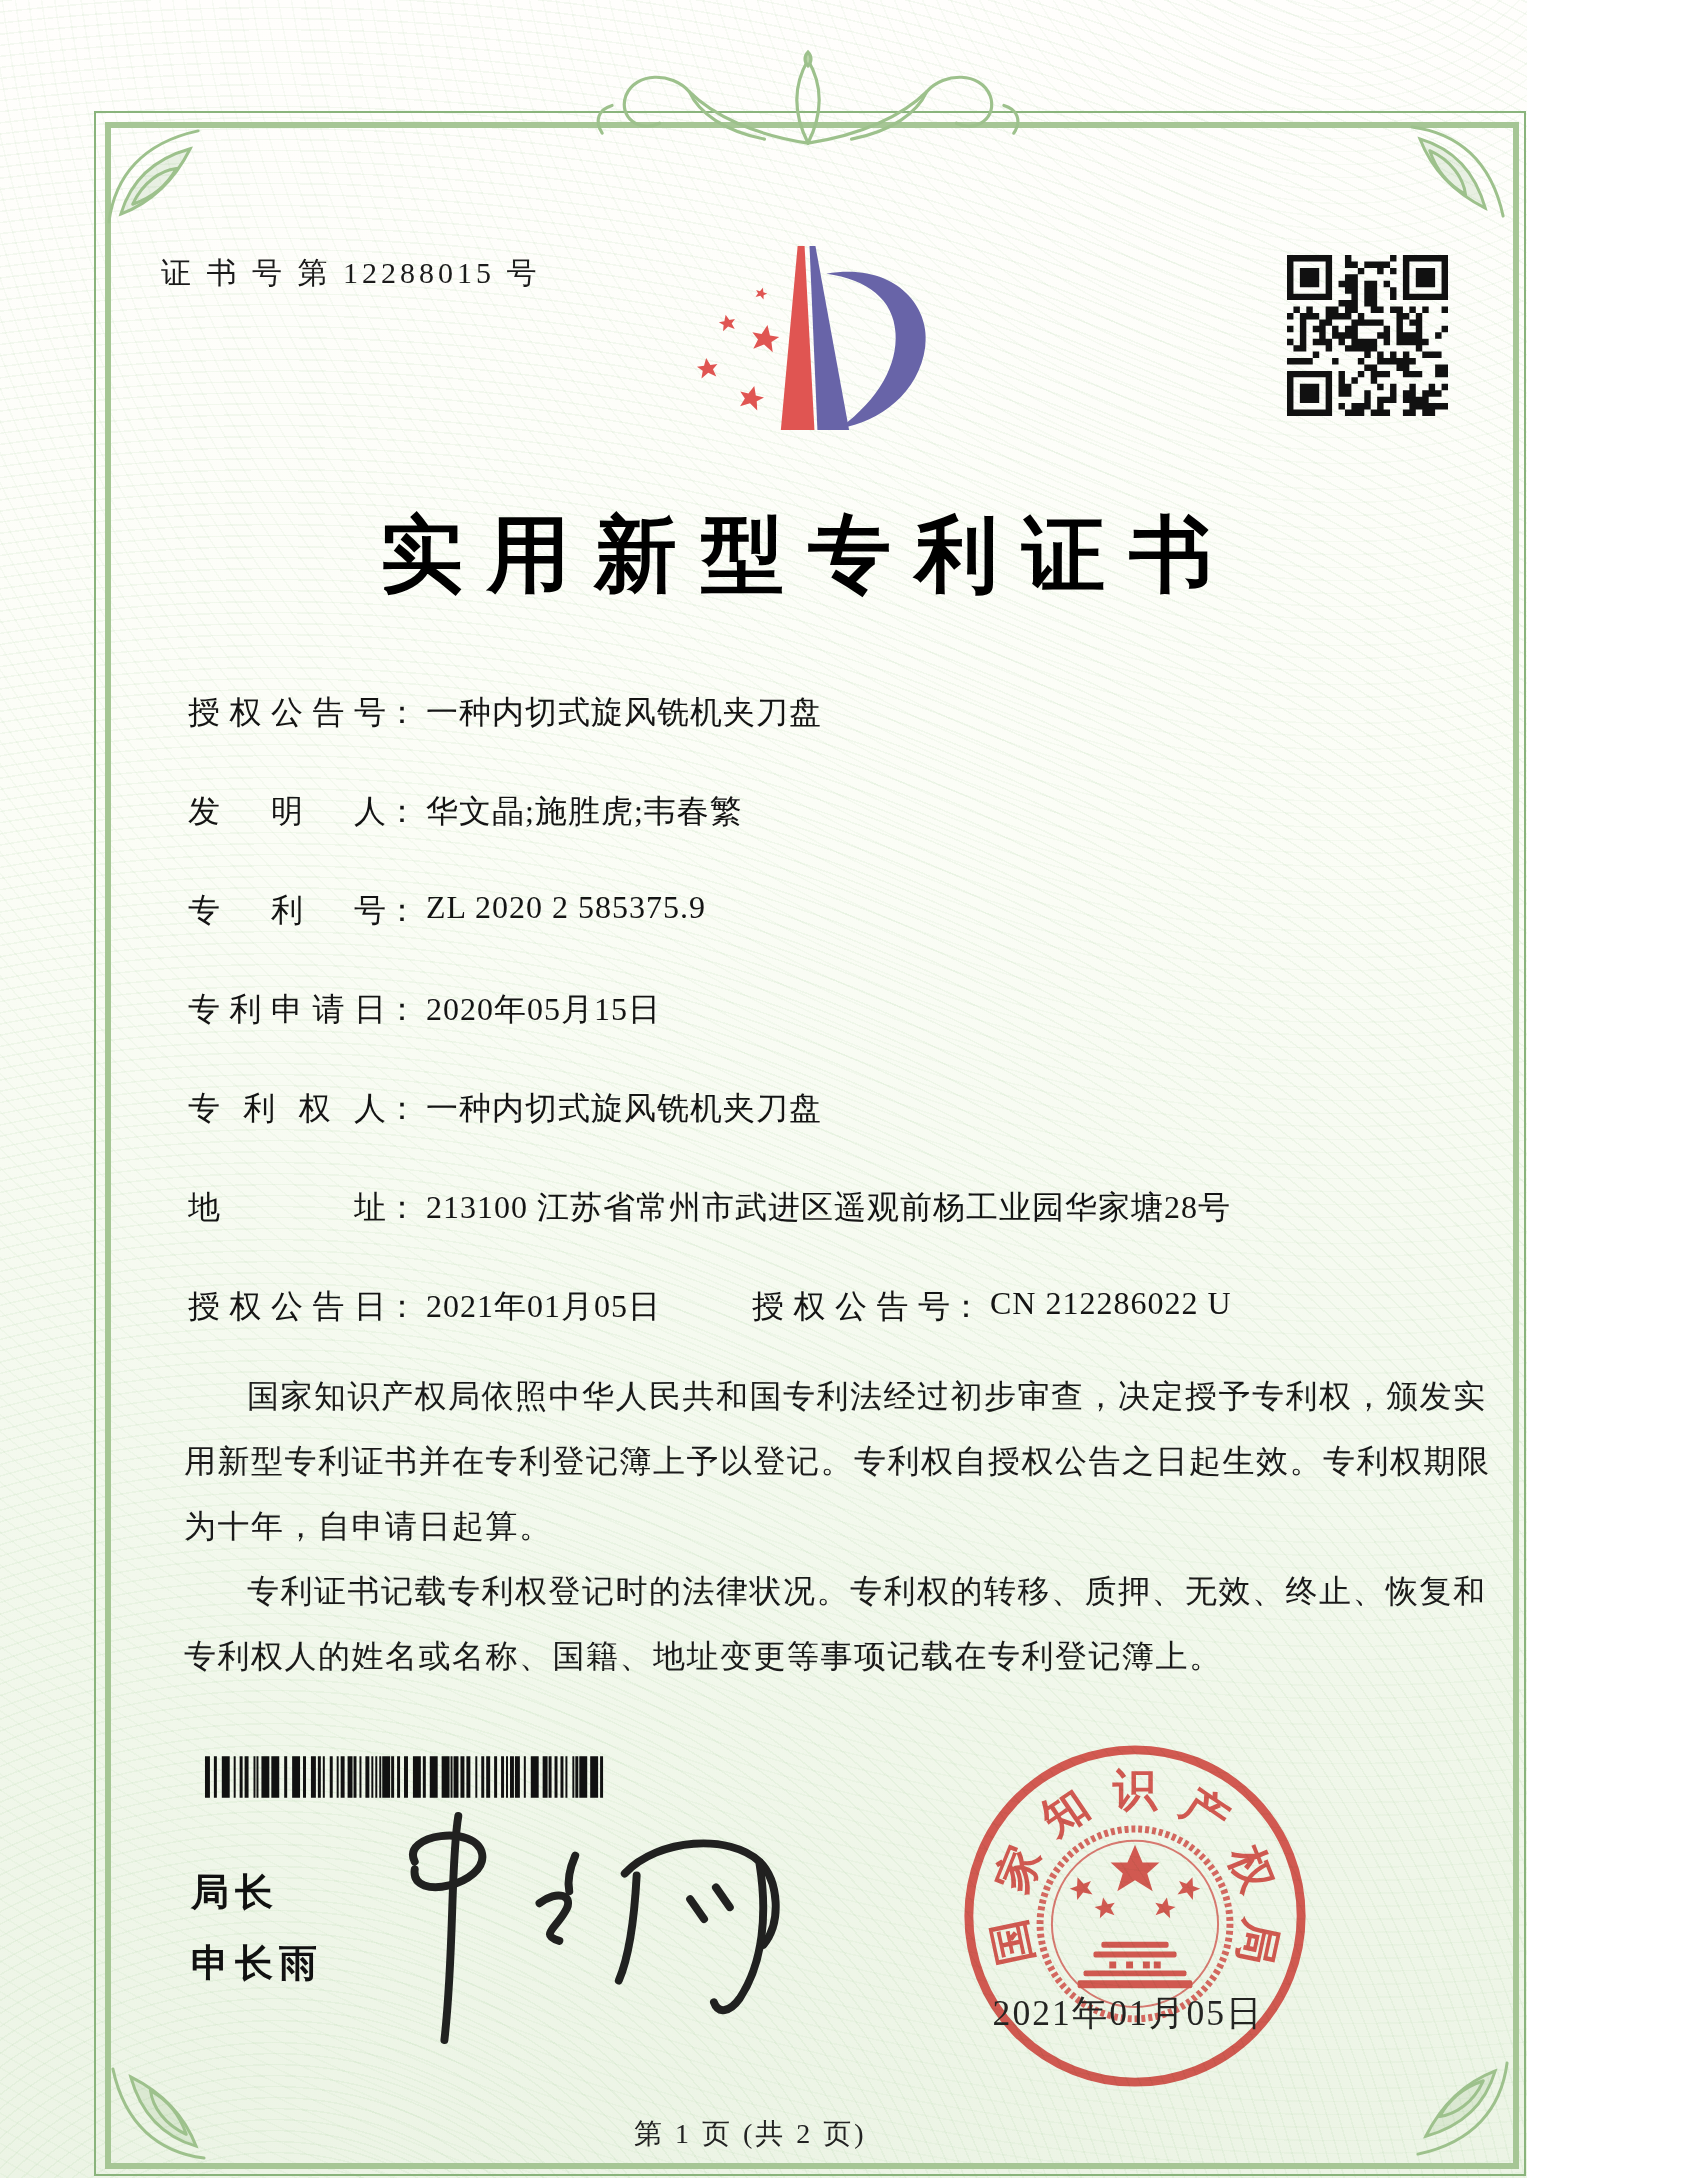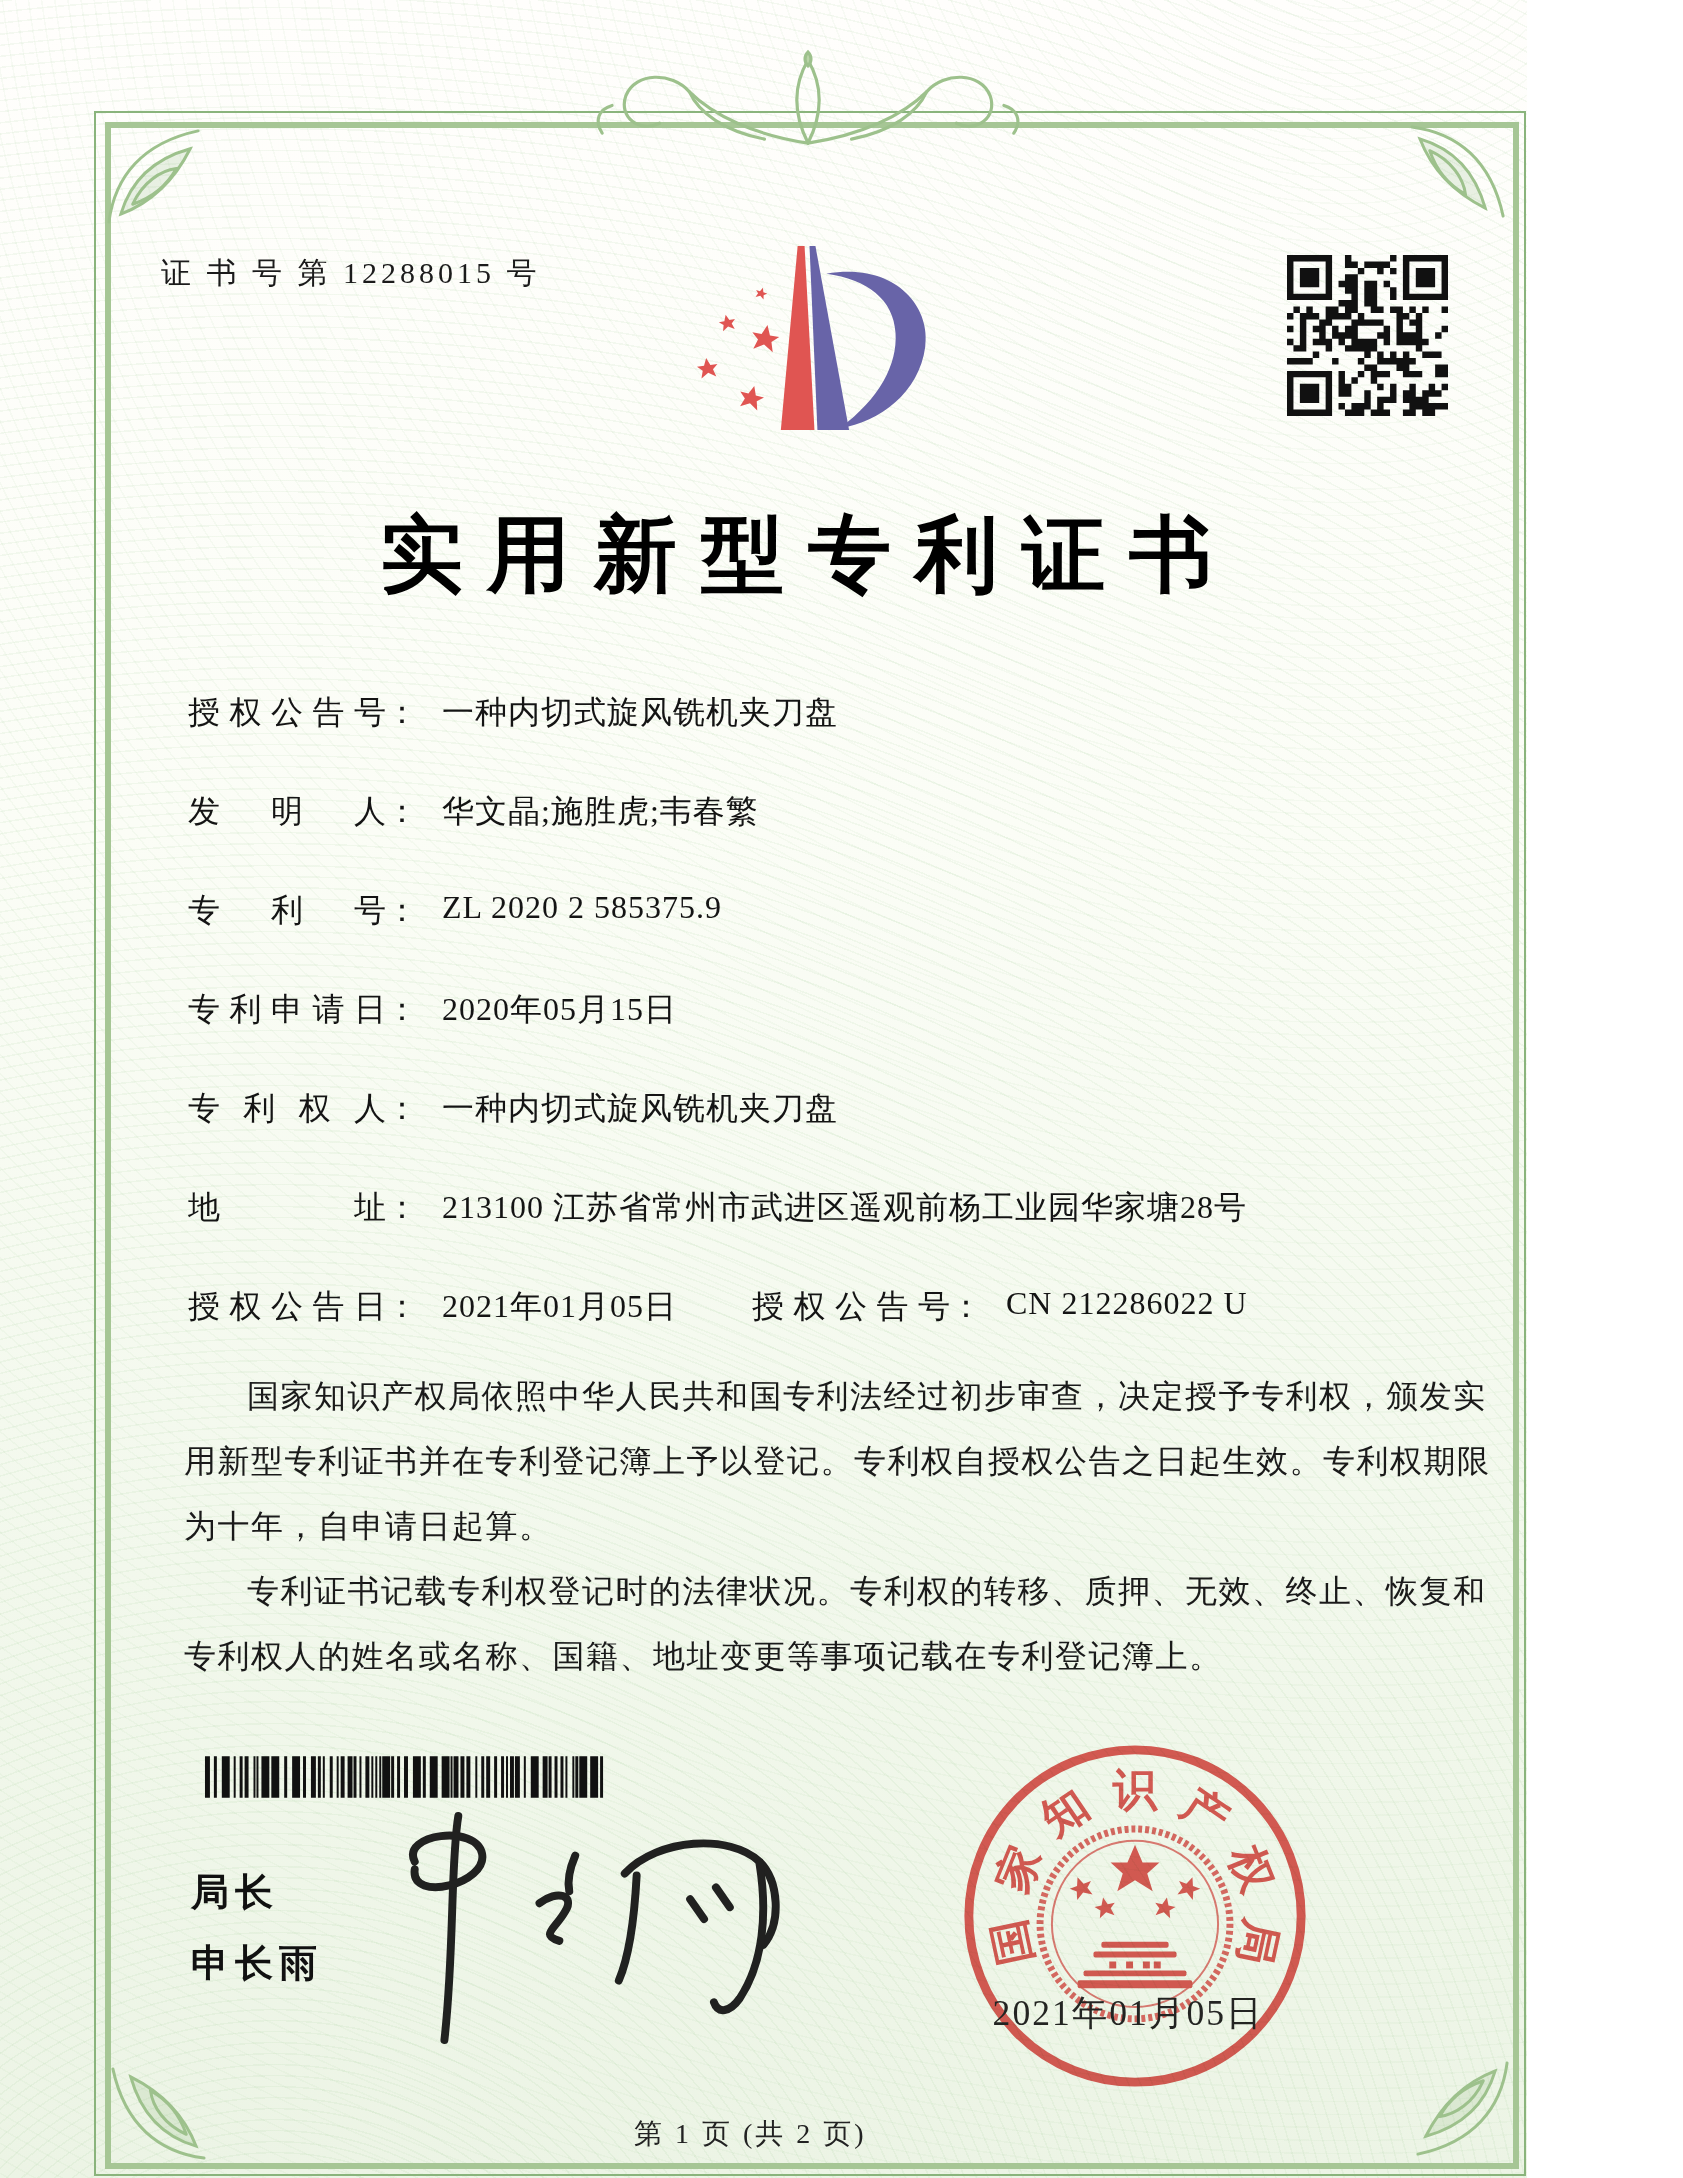--- a/index.html
+++ b/index.html
@@ -13,21 +13,21 @@
   }
   .frame-outer{position:absolute;left:94px;top:111px;width:1428px;height:2061px;border:2px solid #8ab47c;}
   .frame-inner{position:absolute;left:105px;top:122px;width:1402px;height:2035px;border:6px solid #a6c695;}
   .abs{position:absolute;}
   .cert-no{left:161px;top:253px;font-size:30px;letter-spacing:4px;color:#1b1b1b;}
   .doc-title{left:94px;top:500px;width:1428px;text-align:center;font-size:83px;font-weight:bold;
              letter-spacing:24px;color:#000;}
   .row{left:188px;width:1317px;height:44px;font-size:32px;white-space:nowrap;}
   .f-label{display:inline-block;width:198px;text-align:justify;text-align-last:justify;vertical-align:top;}
   .f-colon{display:inline-block;vertical-align:top;}
-  .f-value{display:inline-block;margin-left:24px;vertical-align:top;letter-spacing:1px;text-align:right;}
+  .f-value{display:inline-block;margin-left:8px;vertical-align:top;letter-spacing:1px;text-align:right;}
   .pair2{position:absolute;left:564px;top:0;}
   .body-text{left:184px;top:1364px;width:1317px;font-size:32px;line-height:65px;letter-spacing:1.5px;color:#1a1a1a;}
   .body-text p{margin:0;text-indent:63px;}
   .officer{left:191px;font-family:"Liberation Sans","DejaVu Sans",sans-serif;font-weight:600;
            font-size:38px;letter-spacing:6px;color:#111;}
   .footer{left:634px;top:2115px;font-size:28px;letter-spacing:3px;color:#222;}
   .seal-wrap{left:955px;top:1736px;width:360px;height:360px;opacity:.93;mix-blend-mode:multiply;}
   .ornament{color:#9dc18c;}
   svg{display:block;}
 </style>

